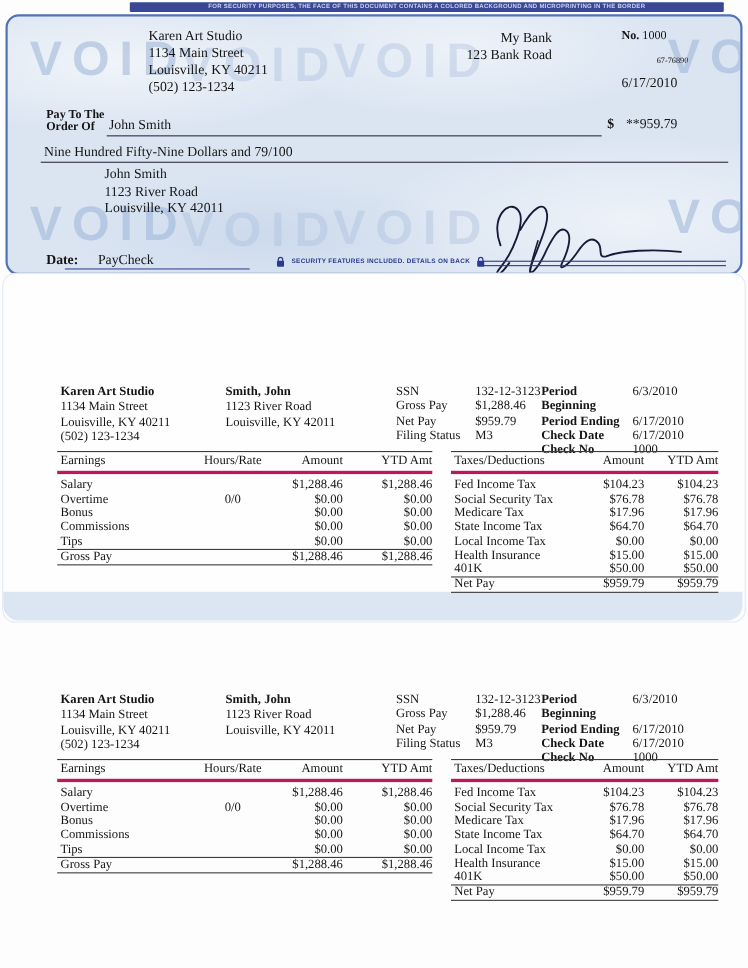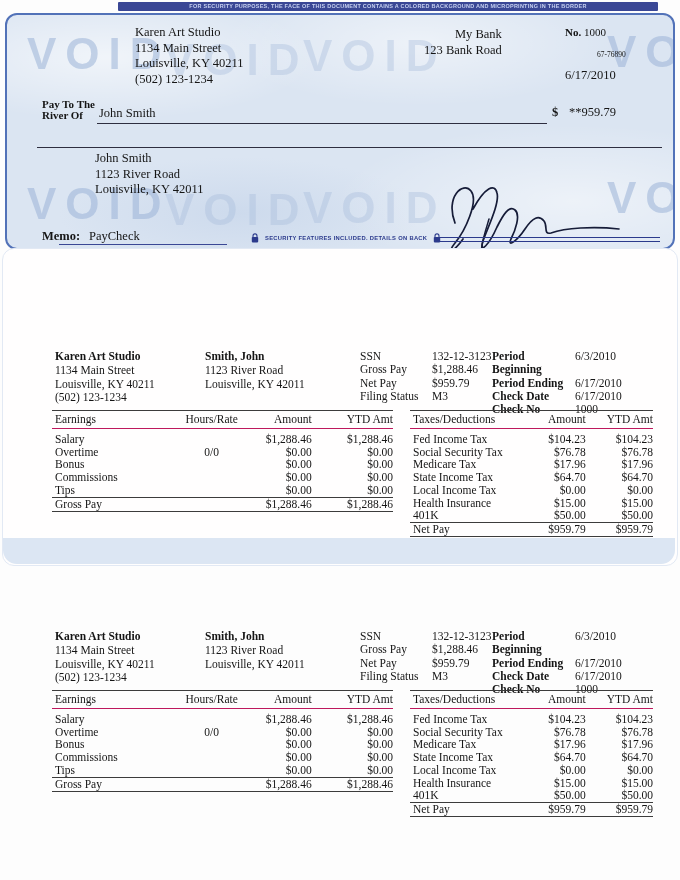--- a/index.html
+++ b/index.html
@@ -83,21 +83,21 @@
   .s-empl{left:205px;}
   .s-info{left:360px;line-height:13.3px;}
   .s-period{left:492px;line-height:13.3px;}
   .kv{display:flex;}
   .s-info .kv .k{width:72px;}
   .s-period .kv .k{width:83px;font-weight:bold;}
   .b{font-weight:bold;}
   .tbl{position:absolute;top:60px;}
   .tbl-earn{left:52px;width:341px;}
   .tbl-ded{left:410px;width:243px;}
-  .thead{display:flex;border-top:1px solid #3c3c3c;border-bottom:1px solid #be185d;padding:2px 0 3px 0;line-height:12px;}
+  .thead{display:flex;border-top:1px solid #3c3c3c;border-bottom:3px solid #be185d;padding:2px 0 3px 0;line-height:12px;}
   .rows{margin-top:4px;}
   .trow{display:flex;line-height:12.7px;}
   .ttotal{display:flex;border-top:1px solid #3c3c3c;border-bottom:1px solid #3c3c3c;line-height:13px;margin-top:0;}
   .e-name{width:123px;padding-left:3px;}
   .e-hours{width:70px;text-align:center;}
   .e-amt{width:66px;text-align:right;}
   .e-ytd{width:82px;text-align:right;}
   .d-name{width:112px;padding-left:3px;}
   
   .tbl-ded .d-amtcell{width:77px;text-align:right;padding-right:14px;box-sizing:border-box;}
@@ -134,45 +134,46 @@
 
     <div class="chk-text chk-no">
       <span class="no-lbl">No.</span>
       <span>1000</span>
     </div>
     <div class="chk-text fraction">67-76890</div>
     <div class="chk-text chk-date">6/17/2010</div>
 
     <div class="chk-text paytolbl">
       <p style="margin:0">Pay To The</p>
-      <p style="margin:0">River Of</p>
+      <p style="margin:0">Order Of</p>
     </div>
     <div class="chk-text payee">John Smith</div>
     <div class="payee-line"></div>
     <div class="chk-text dollar">$</div>
     <div class="chk-text amt-num">**959.79</div>
 
+    <div class="chk-text words">Nine Hundred Fifty-Nine Dollars and 79/100</div>
     <div class="words-line"></div>
 
     <div class="chk-text payee-addr">
       <p style="margin:0">John Smith</p>
       <p style="margin:0">1123 River Road</p>
       <p style="margin:0">Louisville, KY 42011</p>
     </div>
 
     <svg class="sig" viewBox="0 0 210 85">
       <path d="M28,50 C18,24 36,8 44,18 C52,28 38,58 28,70 C20,80 26,80 36,66
                M46,36 C58,14 68,10 70,20 C73,30 60,56 56,68 C52,82 62,72 70,54
                C76,42 82,32 88,37 C94,42 88,58 84,66 C80,75 90,68 98,56
                C106,44 112,42 117,48 C121,53 116,62 124,60 C138,55 166,53 192,56" fill="none" stroke="#161c38" stroke-width="1.7" stroke-linecap="round"></path>
       <path d="M62,46 C56,66 50,84 60,80" fill="none" stroke="#161c38" stroke-width="1.5" stroke-linecap="round"></path>
     </svg>
     <div class="sig-line"></div>
 
-    <div class="chk-text memo-lbl">Memo:</div>
+    <div class="chk-text memo-lbl">Date:</div>
     <div class="chk-text memo-val">PayCheck</div>
     <div class="memo-line"></div>
 
     <div class="sec-note">
       <svg width="8" height="10" viewBox="0 0 8 10">
         <path d="M2 4.2 V2.9 A2 2 0 0 1 6 2.9 V4.2" fill="none" stroke="#2b3a8c" stroke-width="1.1"></path>
         <rect x="0.8" y="4" width="6.4" height="5.4" rx="0.8" fill="#2b3a8c"></rect>
       </svg>
       <span>SECURITY FEATURES INCLUDED. DETAILS ON BACK</span>
       <svg width="8" height="10" viewBox="0 0 8 10">

